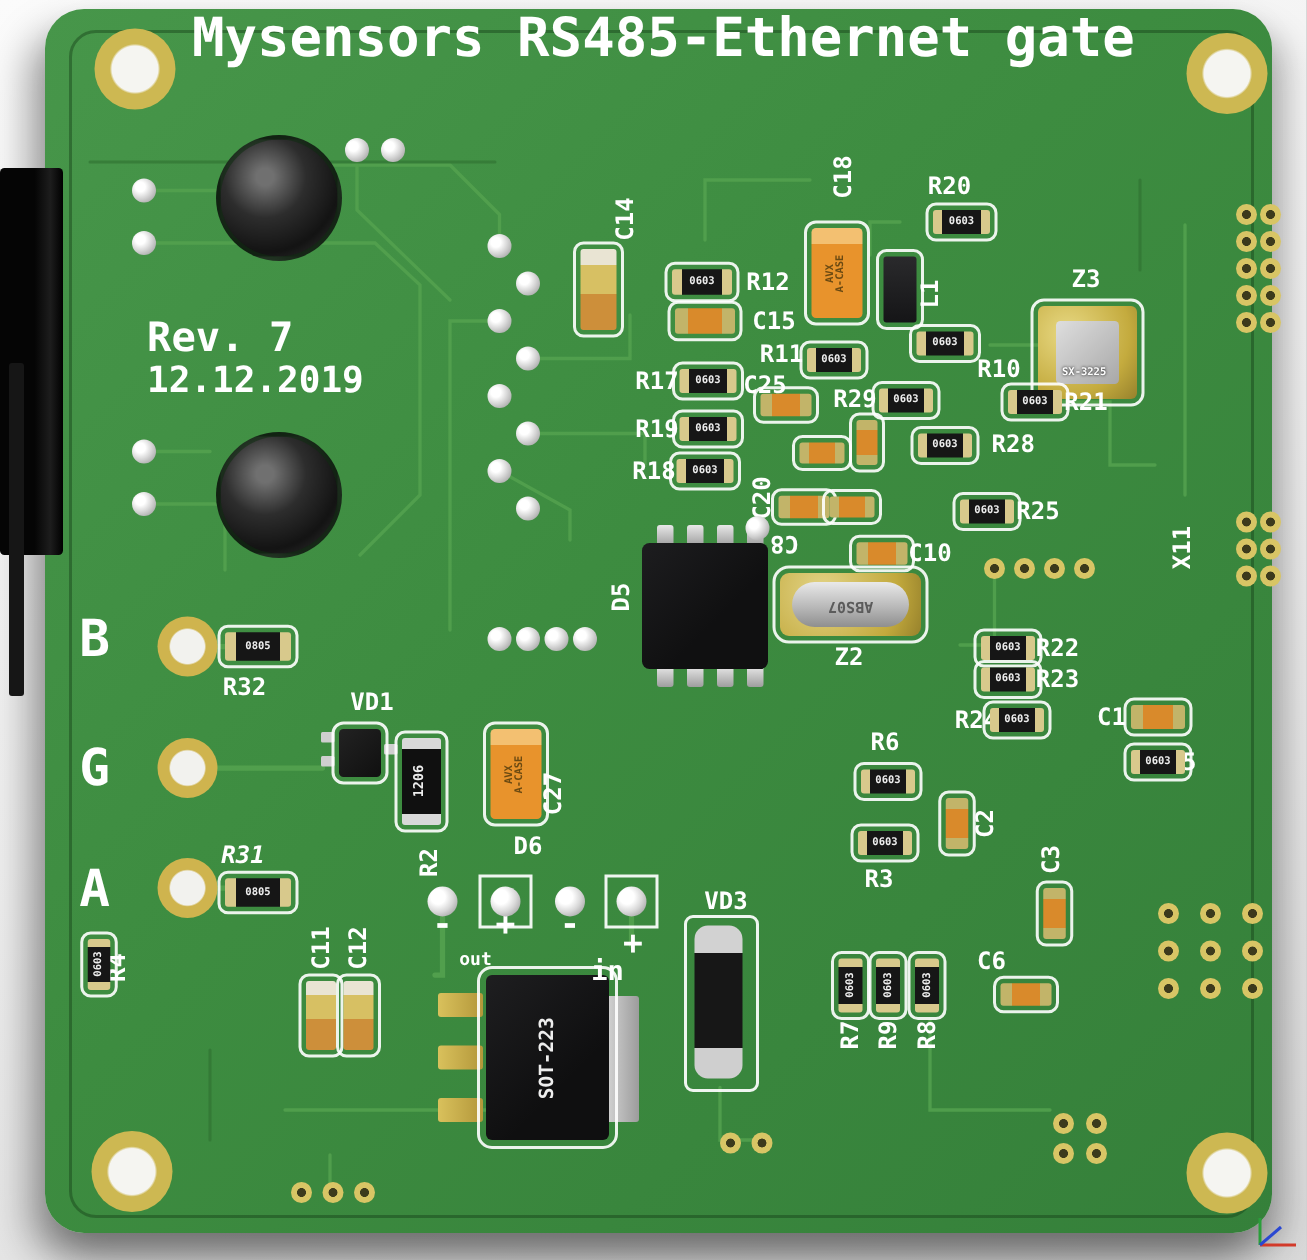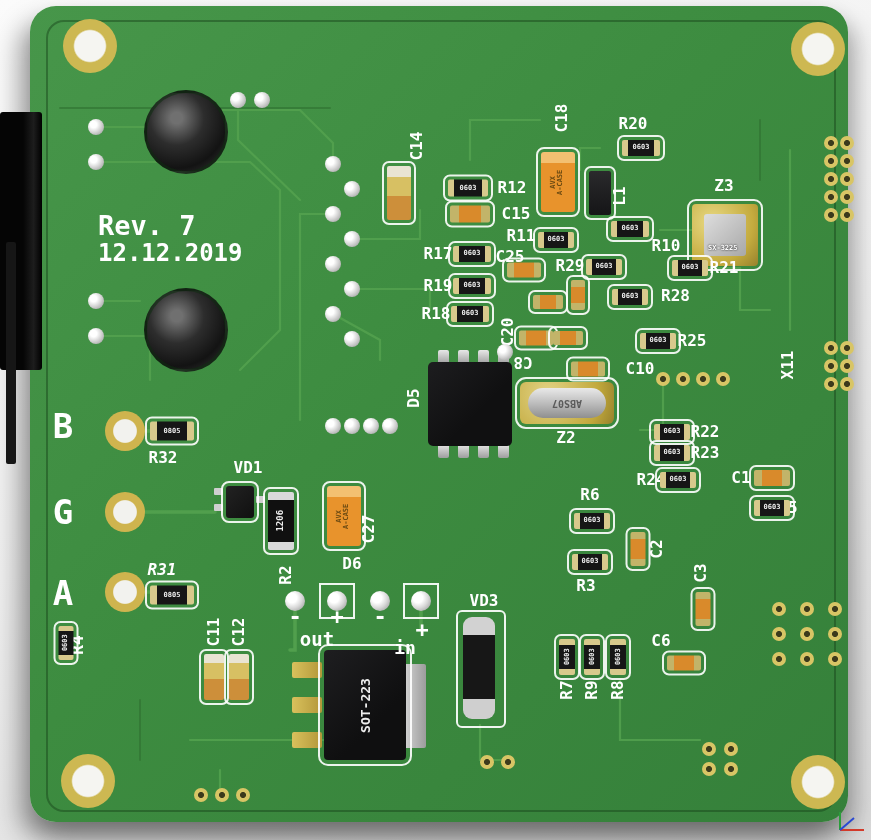--- a/index.html
+++ b/index.html
@@ -122,20 +122,21 @@
     </g>
     <g fill="none" stroke="#54a24f" stroke-width="3.5" opacity="0.9" stroke-linecap="round">
       <path d="M125,431 H150"></path>
       <path d="M125,512 H215"></path>
       <path d="M125,592 H150"></path>
       <path d="M295,601 V650 H290"></path>
       <path d="M421,601 V630"></path>
     </g>
   </svg>
 
+  <div class="hdr" style="left:128px;top:8px;font-size:36px;">Mysensors RS485-Ethernet gate</div>
   <div class="hdr" style="left:98px;top:212px;font-size:27px;">Rev. 7</div>
   <div class="hdr" style="left:98px;top:241px;font-size:24px;">12.12.2019</div>
 
   <div class="blk" id="conn">
     <div class="blk" id="conn-slot"></div>
   </div>
 
   <div class="bighole" style="left:186px;top:132px;"></div>
   <div class="bighole" style="left:186px;top:330px;"></div>
 
@@ -196,21 +197,21 @@
     <div class="lbl h" style="left: 510px; top: 257px;">C25</div>
     <div class="lbl h" style="left: 666px; top: 246px;">R10</div>
     <div class="lbl h" style="left: 570px; top: 266px;">R29</div>
     <div class="lbl h" style="left: 724px; top: 268px;">R21</div>
     <div class="lbl h" style="left: 438px; top: 286px;">R19</div>
     <div class="lbl h" style="left: 662px; top: 296px; padding-left: 27px;">R28</div>
     <div class="lbl h" style="left: 436px; top: 314px;">R18</div>
     <div class="lbl v" style="left: 508px; top: 332px;">C20</div>
     <div class="lbl h" style="left: 692px; top: 341px;">R25</div>
     <div class="lbl r180" style="left: 523px; top: 362px;">C8</div>
-    <div class="lbl h" style="left: 640px; top: 369px;">C10</div>
+    <div class="lbl h" style="left: 620px; top: 369px;">C10</div>
     <div class="lbl v" style="left: 788px; top: 365px;">X11</div>
     <div class="lbl v" style="left: 414px; top: 398px;">D5</div>
     <div class="lbl h" style="left: 566px; top: 438px;">Z2</div>
     <div class="lbl h" style="left: 705px; top: 432px;">R22</div>
     <div class="lbl h" style="left: 705px; top: 453px;">R23</div>
     <div class="lbl h" style="left: 651px; top: 480px;">R24</div>
     <div class="lbl h" style="left: 741px; top: 478px;">C1</div>
     <div class="lbl h" style="left: 747px; top: 508px; margin-left: 41px;">R5</div>
     <div class="lbl h" style="left: 590px; top: 495px;">R6</div>
     <div class="lbl v" style="left: 657px; top: 549px;">C2</div>
@@ -222,21 +223,21 @@
     <div class="lbl v" style="left: 618px; top: 690px;">R8</div>
     <div class="lbl h" style="left: 163px; top: 458px;">R32</div>
     <div class="lbl h" style="left: 248px; top: 468px;">VD1</div>
     <div class="lbl v" style="left: 286px; top: 575px;">R2</div>
     <div class="lbl v" style="left: 369px; top: 529px;">C27</div>
     <div class="lbl h" style="left: 352px; top: 564px;">D6</div>
     <div class="lbl h" style="left: 162px; top: 570px; font-style: italic;">R31</div>
     <div class="lbl v" style="left: 78px; top: 645px;">R4</div>
     <div class="lbl v" style="left: 214px; top: 632px;">C11</div>
     <div class="lbl v" style="left: 239px; top: 632px;">C12</div>
-    <div class="lbl h" style="left: 317px; top: 639px; font-size: 19px;">out</div>
+    <div class="lbl h" style="left: 317px; top: 639px; font-size: 12px;">out</div>
     <div class="lbl h" style="left: 405px; top: 648px; font-size: 18px;">in</div>
     <div class="lbl h" style="left: 295px; top: 617px; font-size: 22px;">-</div>
     <div class="lbl h" style="left: 337px; top: 617px; font-size: 22px;">+</div>
     <div class="lbl h" style="left: 380px; top: 617px; font-size: 22px;">-</div>
     <div class="lbl h" style="left: 422px; top: 630px; font-size: 22px;">+</div>
     <div class="lbl h" style="left: 484px; top: 601px;">VD3</div>
     <div class="lbl h" style="left: 63px; top: 426px; font-size: 34px;">B</div>
     <div class="lbl h" style="left: 63px; top: 512px; font-size: 34px;">G</div>
     <div class="lbl h" style="left: 63px; top: 593px; font-size: 34px;">A</div>
     <div class="part res h" style="left: 641px; top: 148px; width: 38px; height: 16px;">

